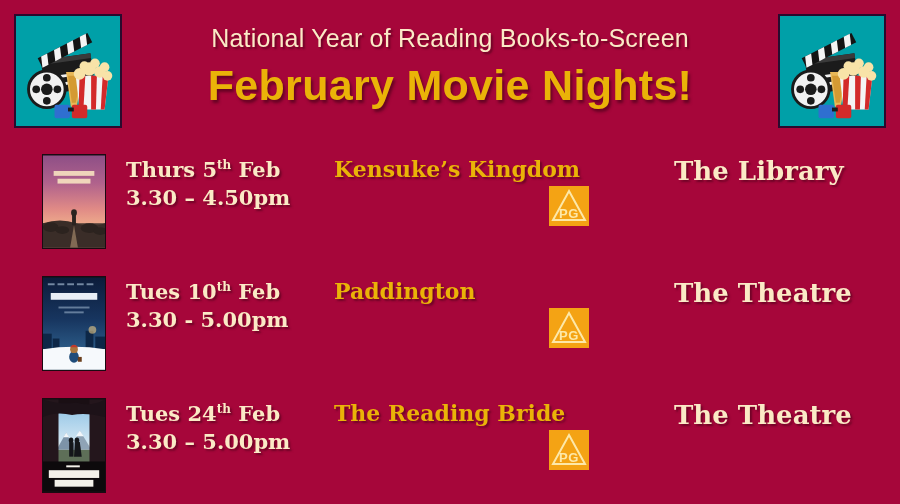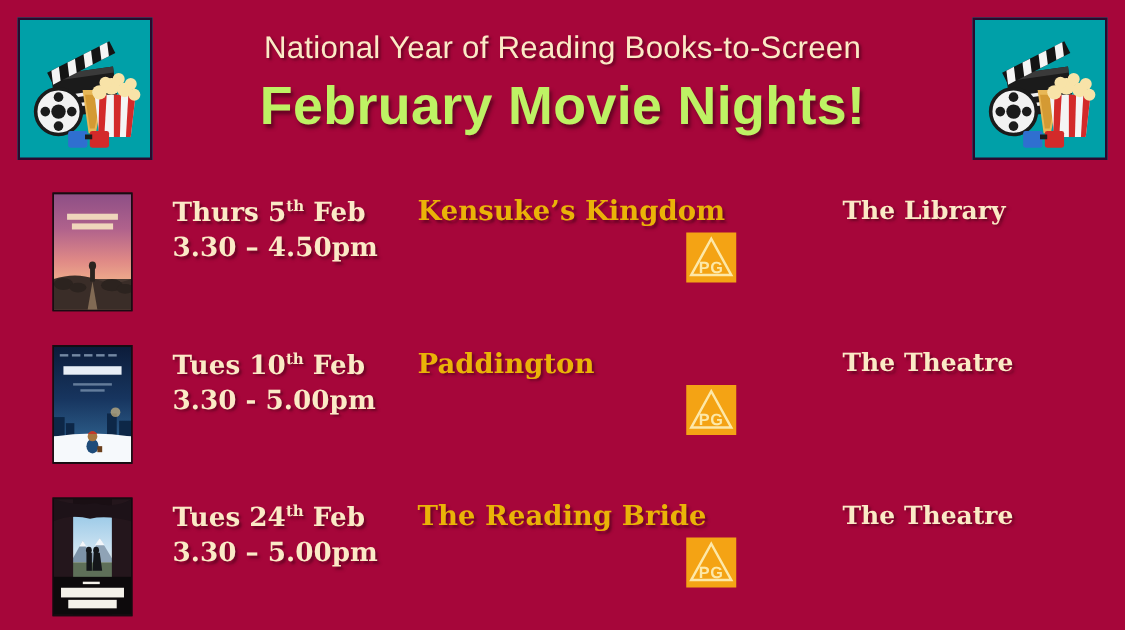--- a/index.html
+++ b/index.html
@@ -43,21 +43,21 @@
     font-weight:normal;
     color:#fbeac6;
     letter-spacing:.2px;
     text-shadow:2px 2px 2px rgba(60,0,20,.55);
     white-space:nowrap;
   }
   #line2 {
     margin-top:8px;
     font-size:43px;
     font-weight:bold;
-    color:#bef264;
+    color:#eab308;
     letter-spacing:.3px;
     text-shadow:2px 3px 3px rgba(60,0,20,.6);
     white-space:nowrap;
   }
 
   
   #schedule { position:relative; }
 
   .row {
     position:relative;
@@ -80,21 +80,20 @@
     position:absolute;
     left:126px;
     top:8px;
     color:#fbeac6;
     font-family:"DejaVu Serif", serif;
     font-weight:bold;
     font-size:21px;
     line-height:1.33;
     text-shadow:2px 2px 2px rgba(60,0,20,.5);
     white-space:nowrap;
-    margin-left:12px;
   }
   .schedule-text sup { font-size:12px; vertical-align:super; }
 
   .film-title {
     position:absolute;
     left:334px;
     top:8px;
     color:#eab308;
     font-family:"DejaVu Serif", serif;
     font-weight:bold;
@@ -103,21 +102,21 @@
     white-space:nowrap;
   }
 
   .venue {
     position:absolute;
     left:674px;
     top:8px;
     color:#fbeac6;
     font-family:"DejaVu Serif", serif;
     font-weight:bold;
-    font-size:20px;
+    font-size:26px;
     text-shadow:2px 2px 2px rgba(60,0,20,.5);
     white-space:nowrap;
   }
 
   
   .rating {
     position:absolute;
     left:549px;
     top:38px;
     width:40px;

